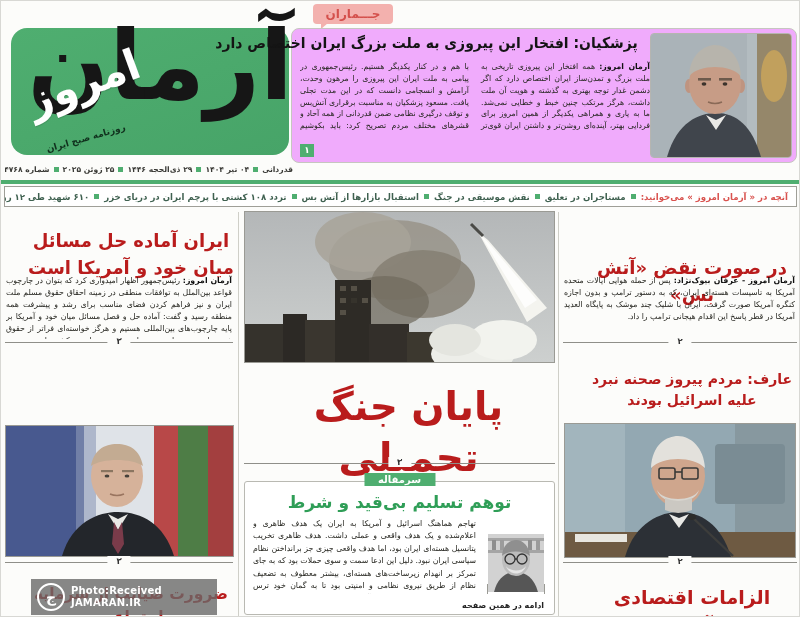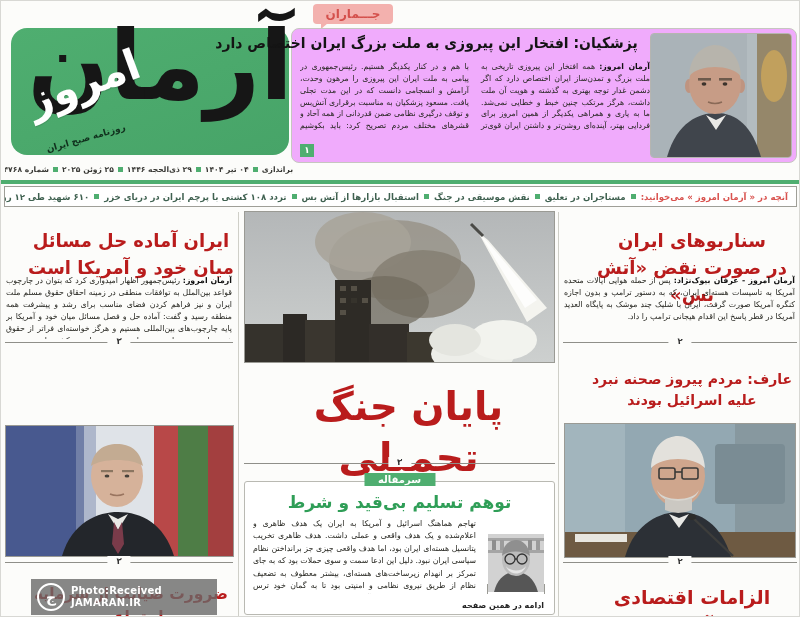--- a/index.html
+++ b/index.html
@@ -85,21 +85,21 @@
 
 <div class="page">
 
   <div class="logo">
     <div class="logo-title">آرمان</div>
     <div class="logo-title2">امروز</div>
     <div class="logo-tagline">روزنامه صبح ایران</div>
   </div>
 
   <div class="dateline">
-    <span>براندازی</span>
+    <span>قدردانی</span>
     <i class="gsq"></i>
     <span>۰۴ تیر ۱۴۰۴</span>
     <i class="gsq"></i>
     <span>۲۹ ذی‌الحجه ۱۴۴۶</span>
     <i class="gsq"></i>
     <span>۲۵ ژوئن ۲۰۲۵</span>
     <i class="gsq"></i>
     <span>شماره ۴۷۶۸</span>
 
   </div>
@@ -149,21 +149,21 @@
     <span class="titem">تردد ۱۰۸ کشتی با پرچم ایران در دریای خزر</span>
     <i class="gsq"></i>
     <span class="titem">۶۱۰ شهید طی ۱۲ روز جنگ</span>
 
   </div>
 
   <div class="vline" style="left:237px"></div>
   <div class="vline" style="left:557px"></div>
 
   <h2 class="h2" style="left:562px;top:214px;width:234px;font-size:18px;">
-    <span>سناریوهای ایران</span><br>
+    <br>
     <span>در صورت نقض «آتش بس»</span>
   </h2>
   <p class="bodytxt" style="left:563px;top:274px;width:231px;height:62px;"><b>آرمان امروز - عرفان بیوک‌نژاد:</b> <span>پس از حمله هوایی ایالات متحده آمریکا به تاسیسات هسته‌ای ایران، که به دستور ترامپ و بدون اجازه کنگره آمریکا صورت گرفت، ایران با شلیک چند موشک به پایگاه العدید آمریکا در قطر پاسخ این اقدام هیجانی ترامپ را داد.</span></p>
   <div class="pdiv" style="left:562px;top:341px;width:234px;">
     <span class="pnum">۲</span>
   </div>
   <h2 class="h2" style="left:562px;top:356px;width:234px;font-size:14px;">
     <span>عارف: مردم پیروز صحنه نبرد</span><br>
     <span>علیه اسرائیل بودند</span>
   </h2>

